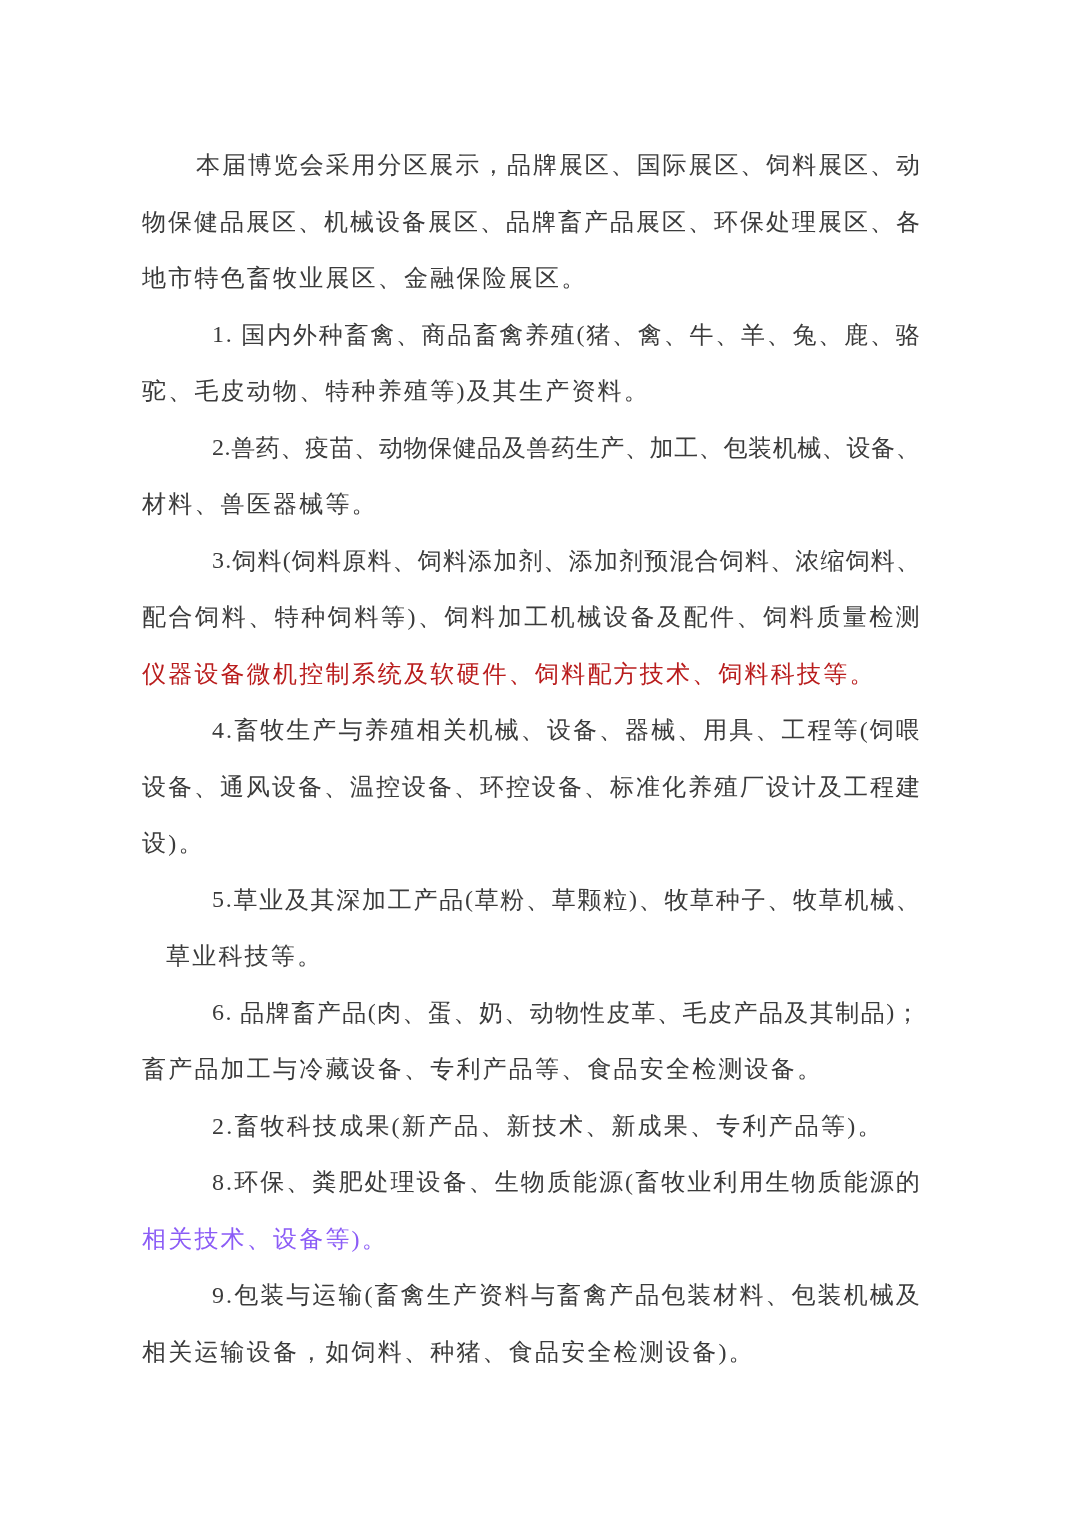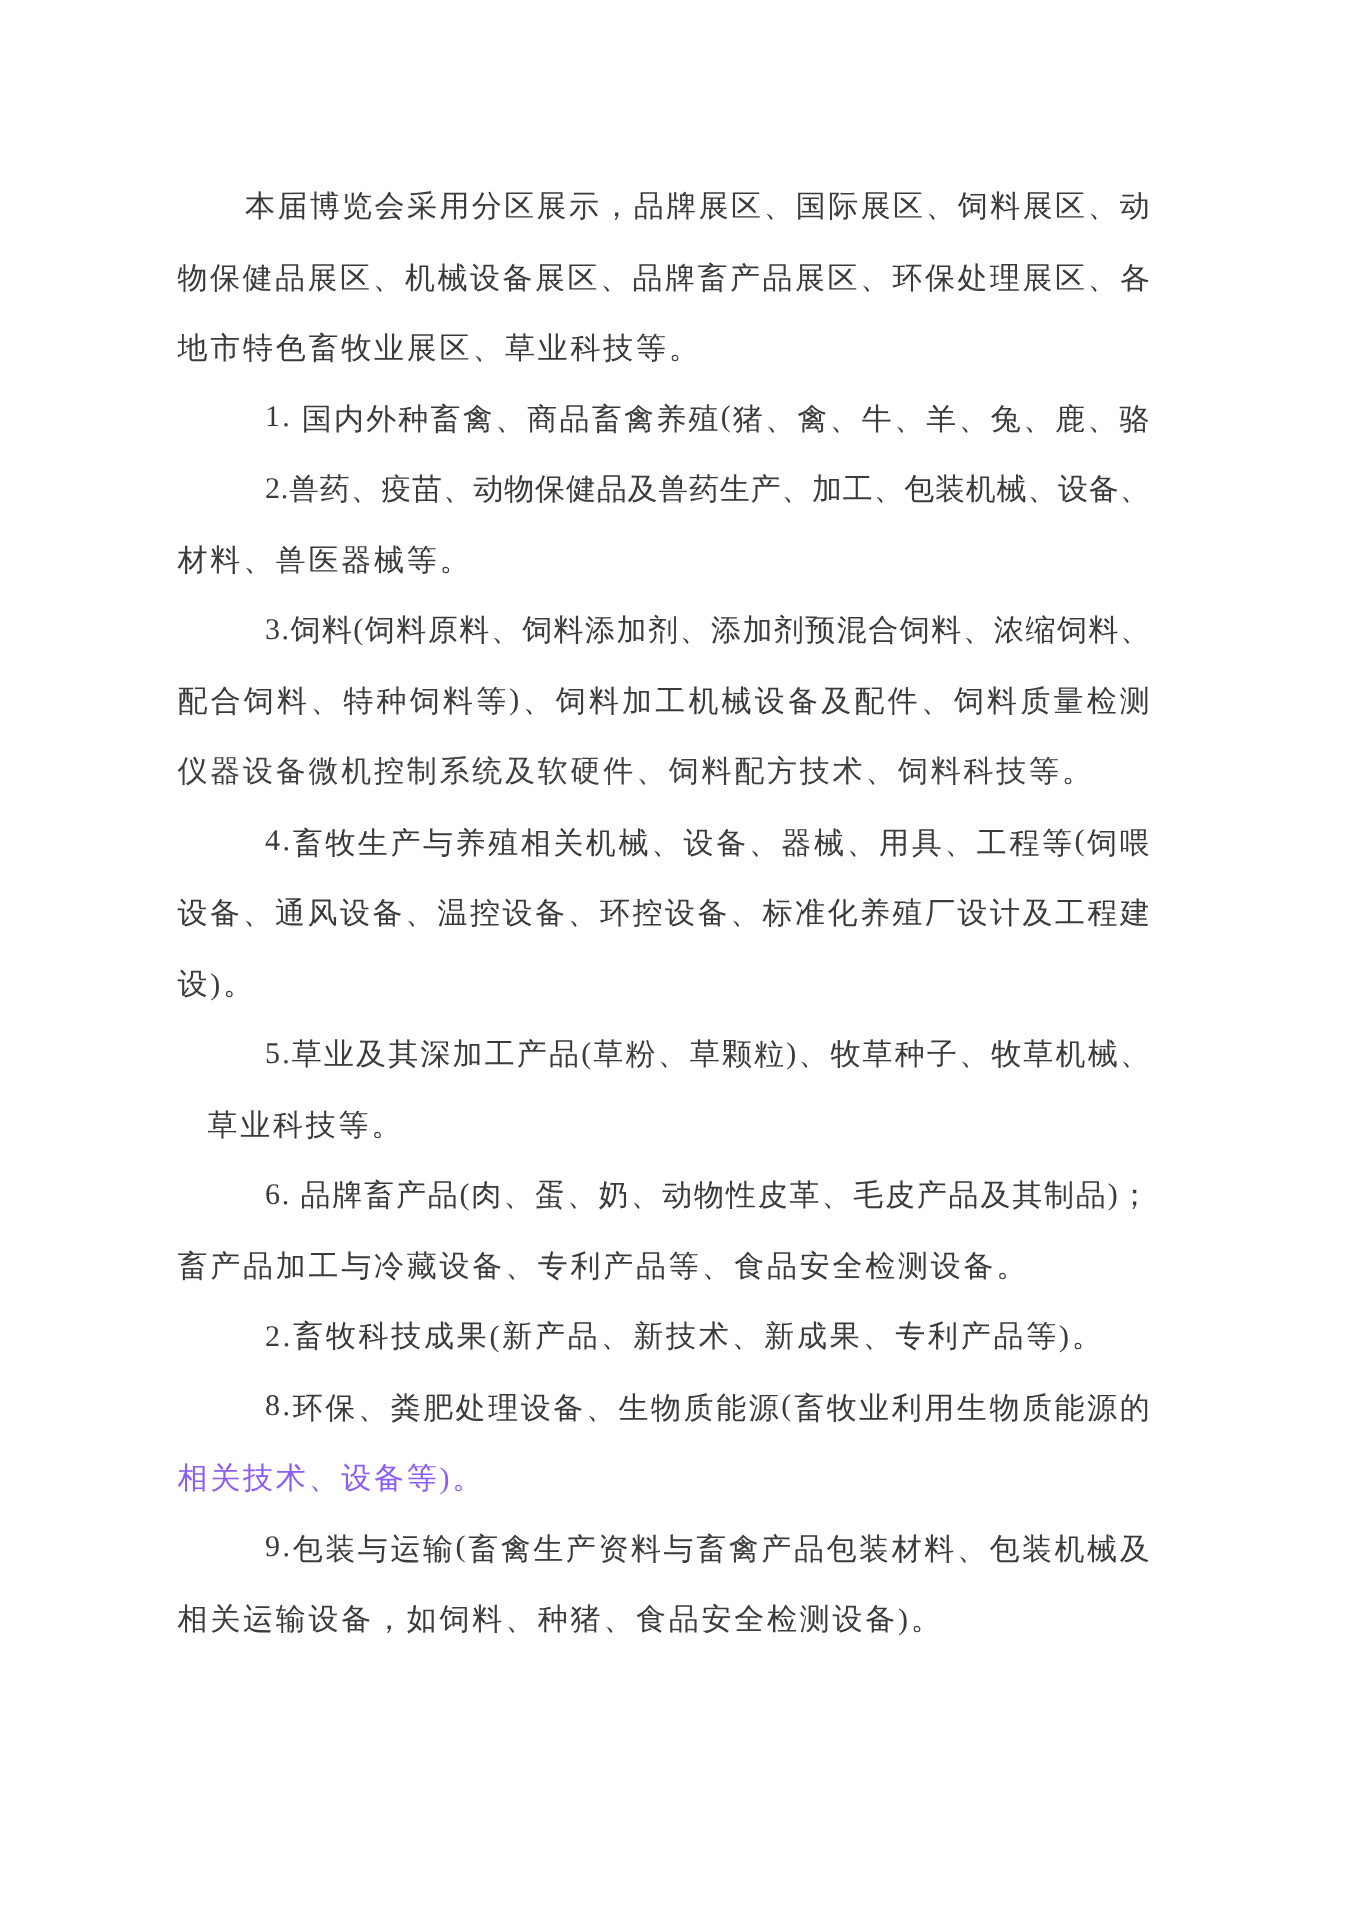--- a/index.html
+++ b/index.html
@@ -109,21 +109,21 @@
         <span class="ch">、</span>
         <span class="ch">环</span>
         <span class="ch">保</span>
         <span class="ch">处</span>
         <span class="ch">理</span>
         <span class="ch">展</span>
         <span class="ch">区</span>
         <span class="ch">、</span>
         <span class="ch">各</span>
       </div>
-      <div class="line plain" style="color: rgb(59, 59, 59);">地市特色畜牧业展区、草业科技等。</div>
+      <div class="line plain" style="color: rgb(59, 59, 59);">地市特色畜牧业展区、金融保险展区。</div>
       <div class="line just" style="color: rgb(59, 59, 59); padding-left: 70px;">
         <span class="ch">1</span>
         <span class="ch">.</span>
         <span class="ch">&nbsp;</span>
         <span class="ch">国</span>
         <span class="ch">内</span>
         <span class="ch">外</span>
         <span class="ch">种</span>
         <span class="ch">畜</span>
         <span class="ch">禽</span>
@@ -142,20 +142,21 @@
         <span class="ch">牛</span>
         <span class="ch">、</span>
         <span class="ch">羊</span>
         <span class="ch">、</span>
         <span class="ch">兔</span>
         <span class="ch">、</span>
         <span class="ch">鹿</span>
         <span class="ch">、</span>
         <span class="ch">骆</span>
       </div>
+      <div class="line plain" style="color: rgb(59, 59, 59);">驼、毛皮动物、特种养殖等)及其生产资料。</div>
       <div class="line just" style="color: rgb(59, 59, 59); padding-left: 70px;">
         <span class="ch">2</span>
         <span class="ch">.</span>
         <span class="ch">兽</span>
         <span class="ch">药</span>
         <span class="ch">、</span>
         <span class="ch">疫</span>
         <span class="ch">苗</span>
         <span class="ch">、</span>
         <span class="ch">动</span>
@@ -239,21 +240,21 @@
         <span class="ch">配</span>
         <span class="ch">件</span>
         <span class="ch">、</span>
         <span class="ch">饲</span>
         <span class="ch">料</span>
         <span class="ch">质</span>
         <span class="ch">量</span>
         <span class="ch">检</span>
         <span class="ch">测</span>
       </div>
-      <div class="line plain" style="color: #404040;">仪器设备微机控制系统及软硬件、饲料配方技术、饲料科技等。</div>
+      <div class="line plain" style="color: #b91c1c;">仪器设备微机控制系统及软硬件、饲料配方技术、饲料科技等。</div>
       <div class="line just" style="color: rgb(59, 59, 59); padding-left: 70px;">
         <span class="ch">4</span>
         <span class="ch">.</span>
         <span class="ch">畜</span>
         <span class="ch">牧</span>
         <span class="ch">生</span>
         <span class="ch">产</span>
         <span class="ch">与</span>
         <span class="ch">养</span>
         <span class="ch">殖</span>

